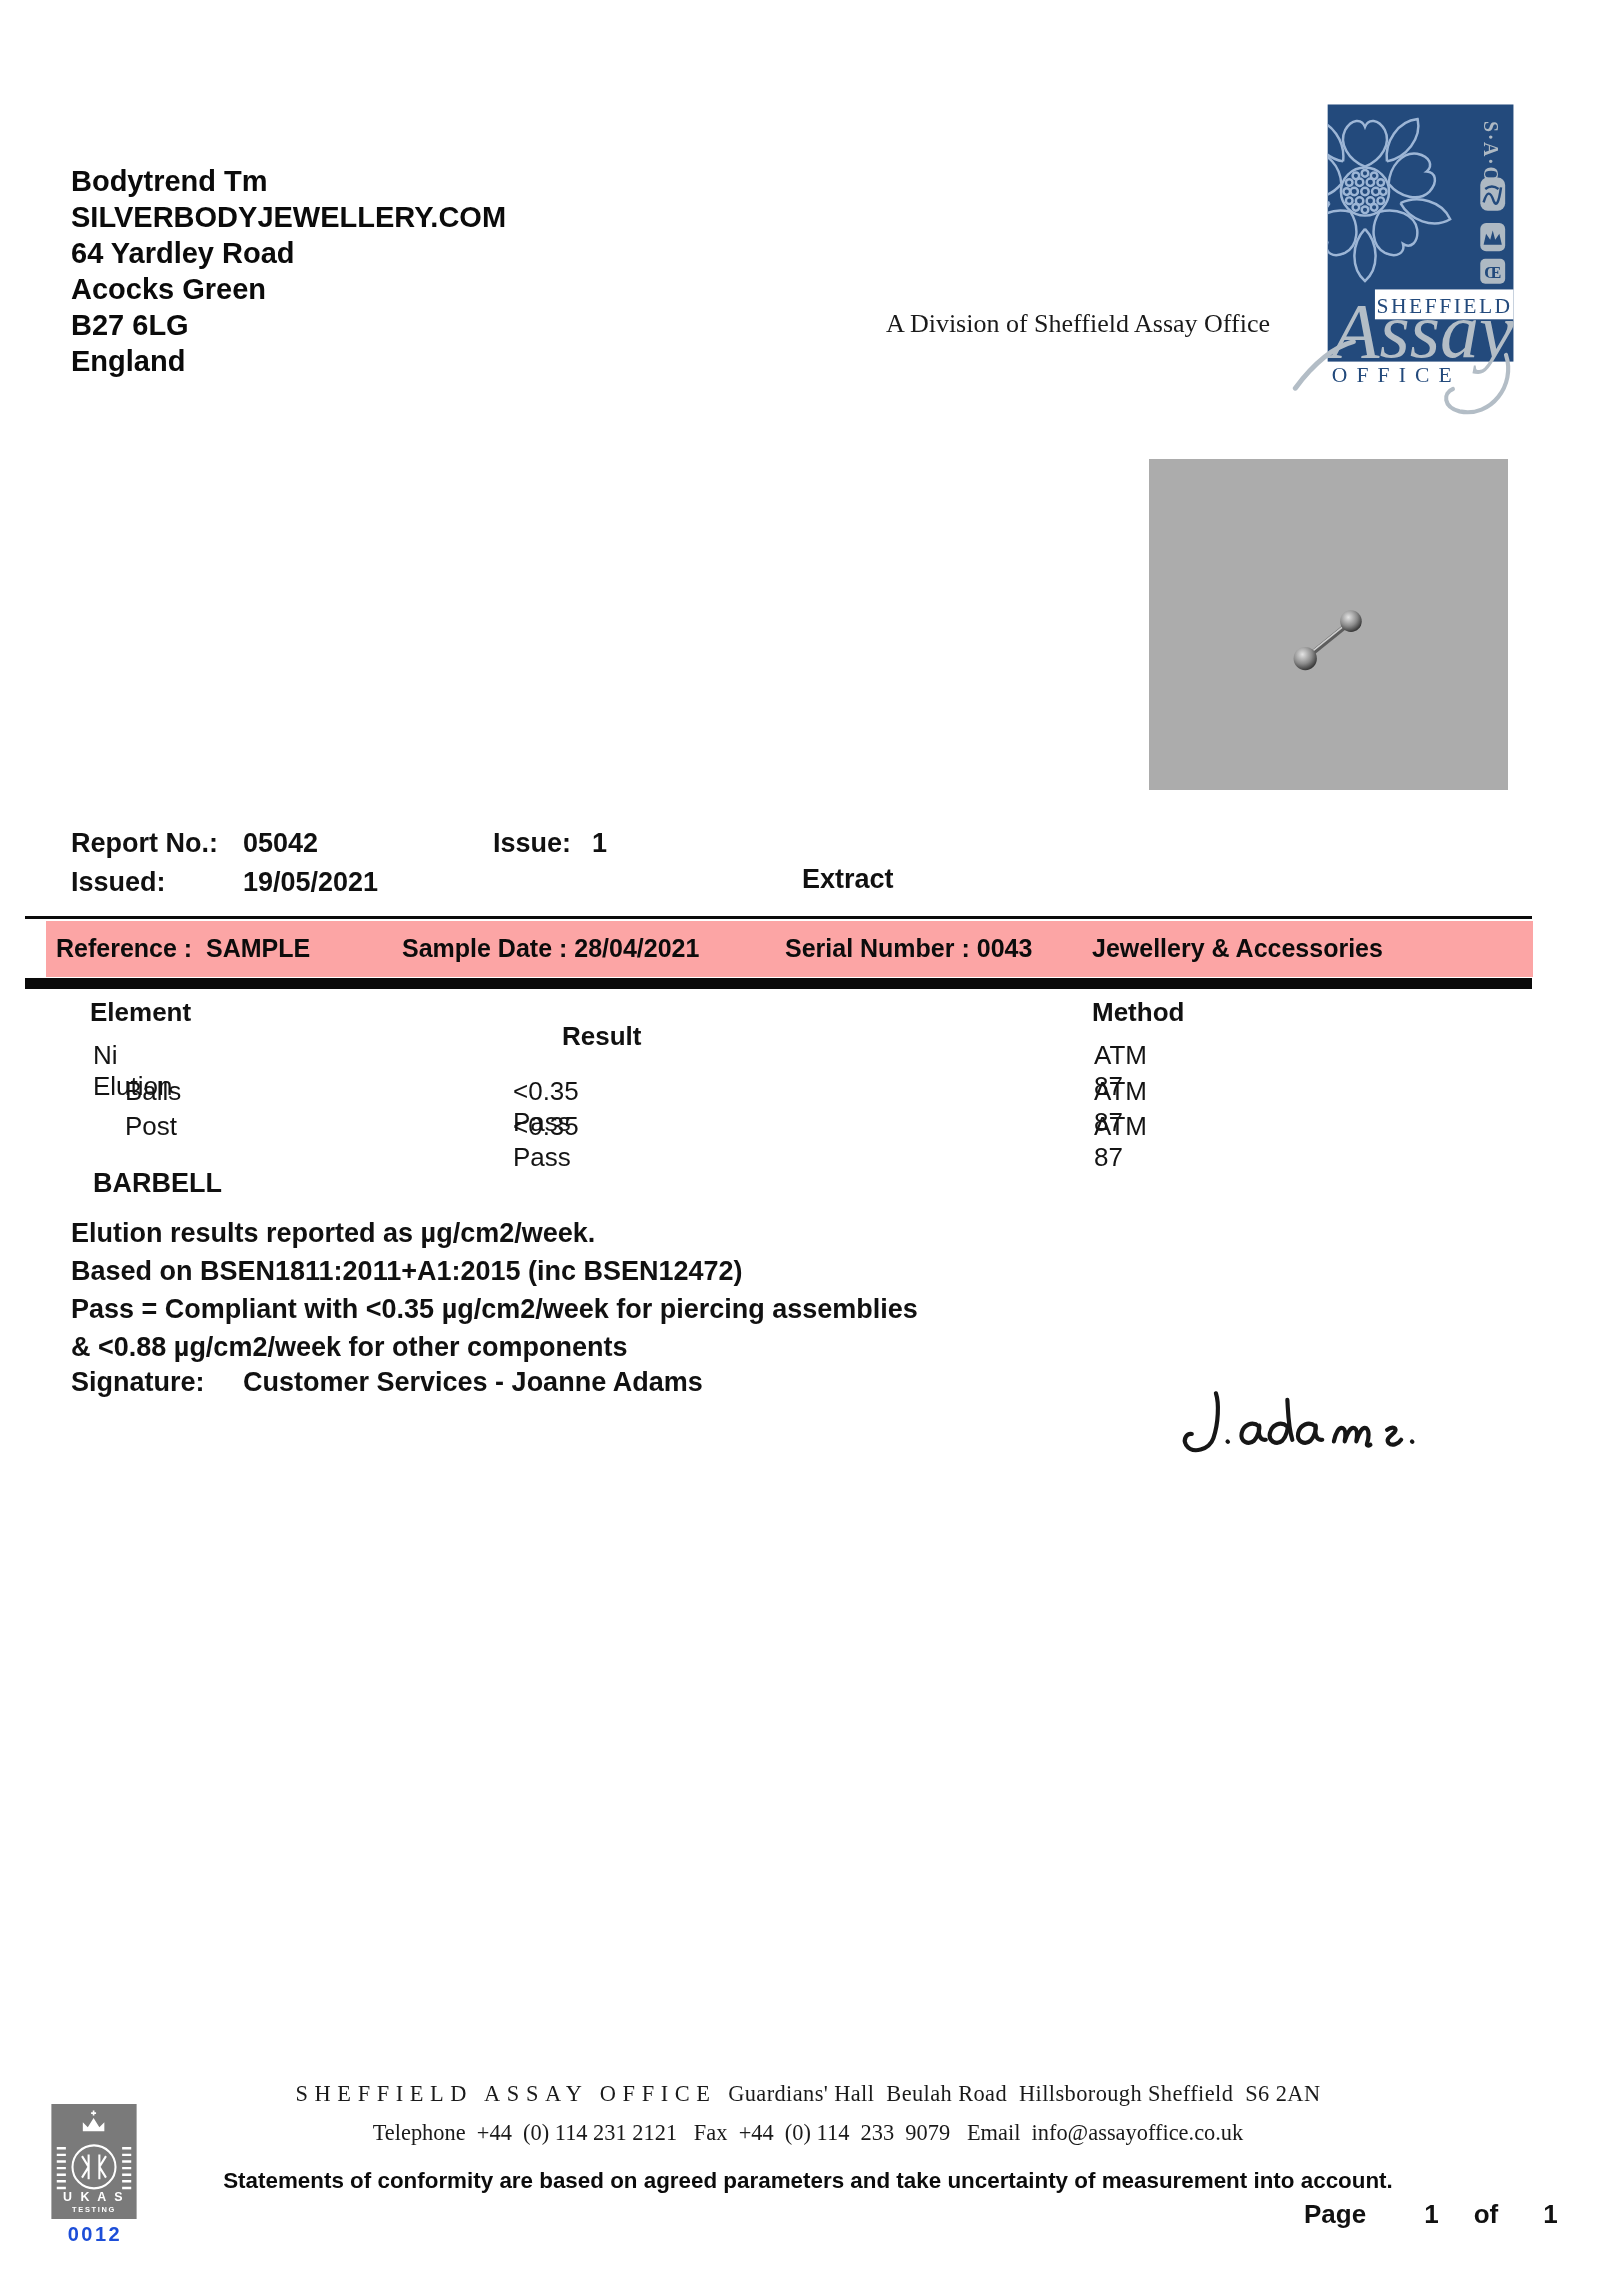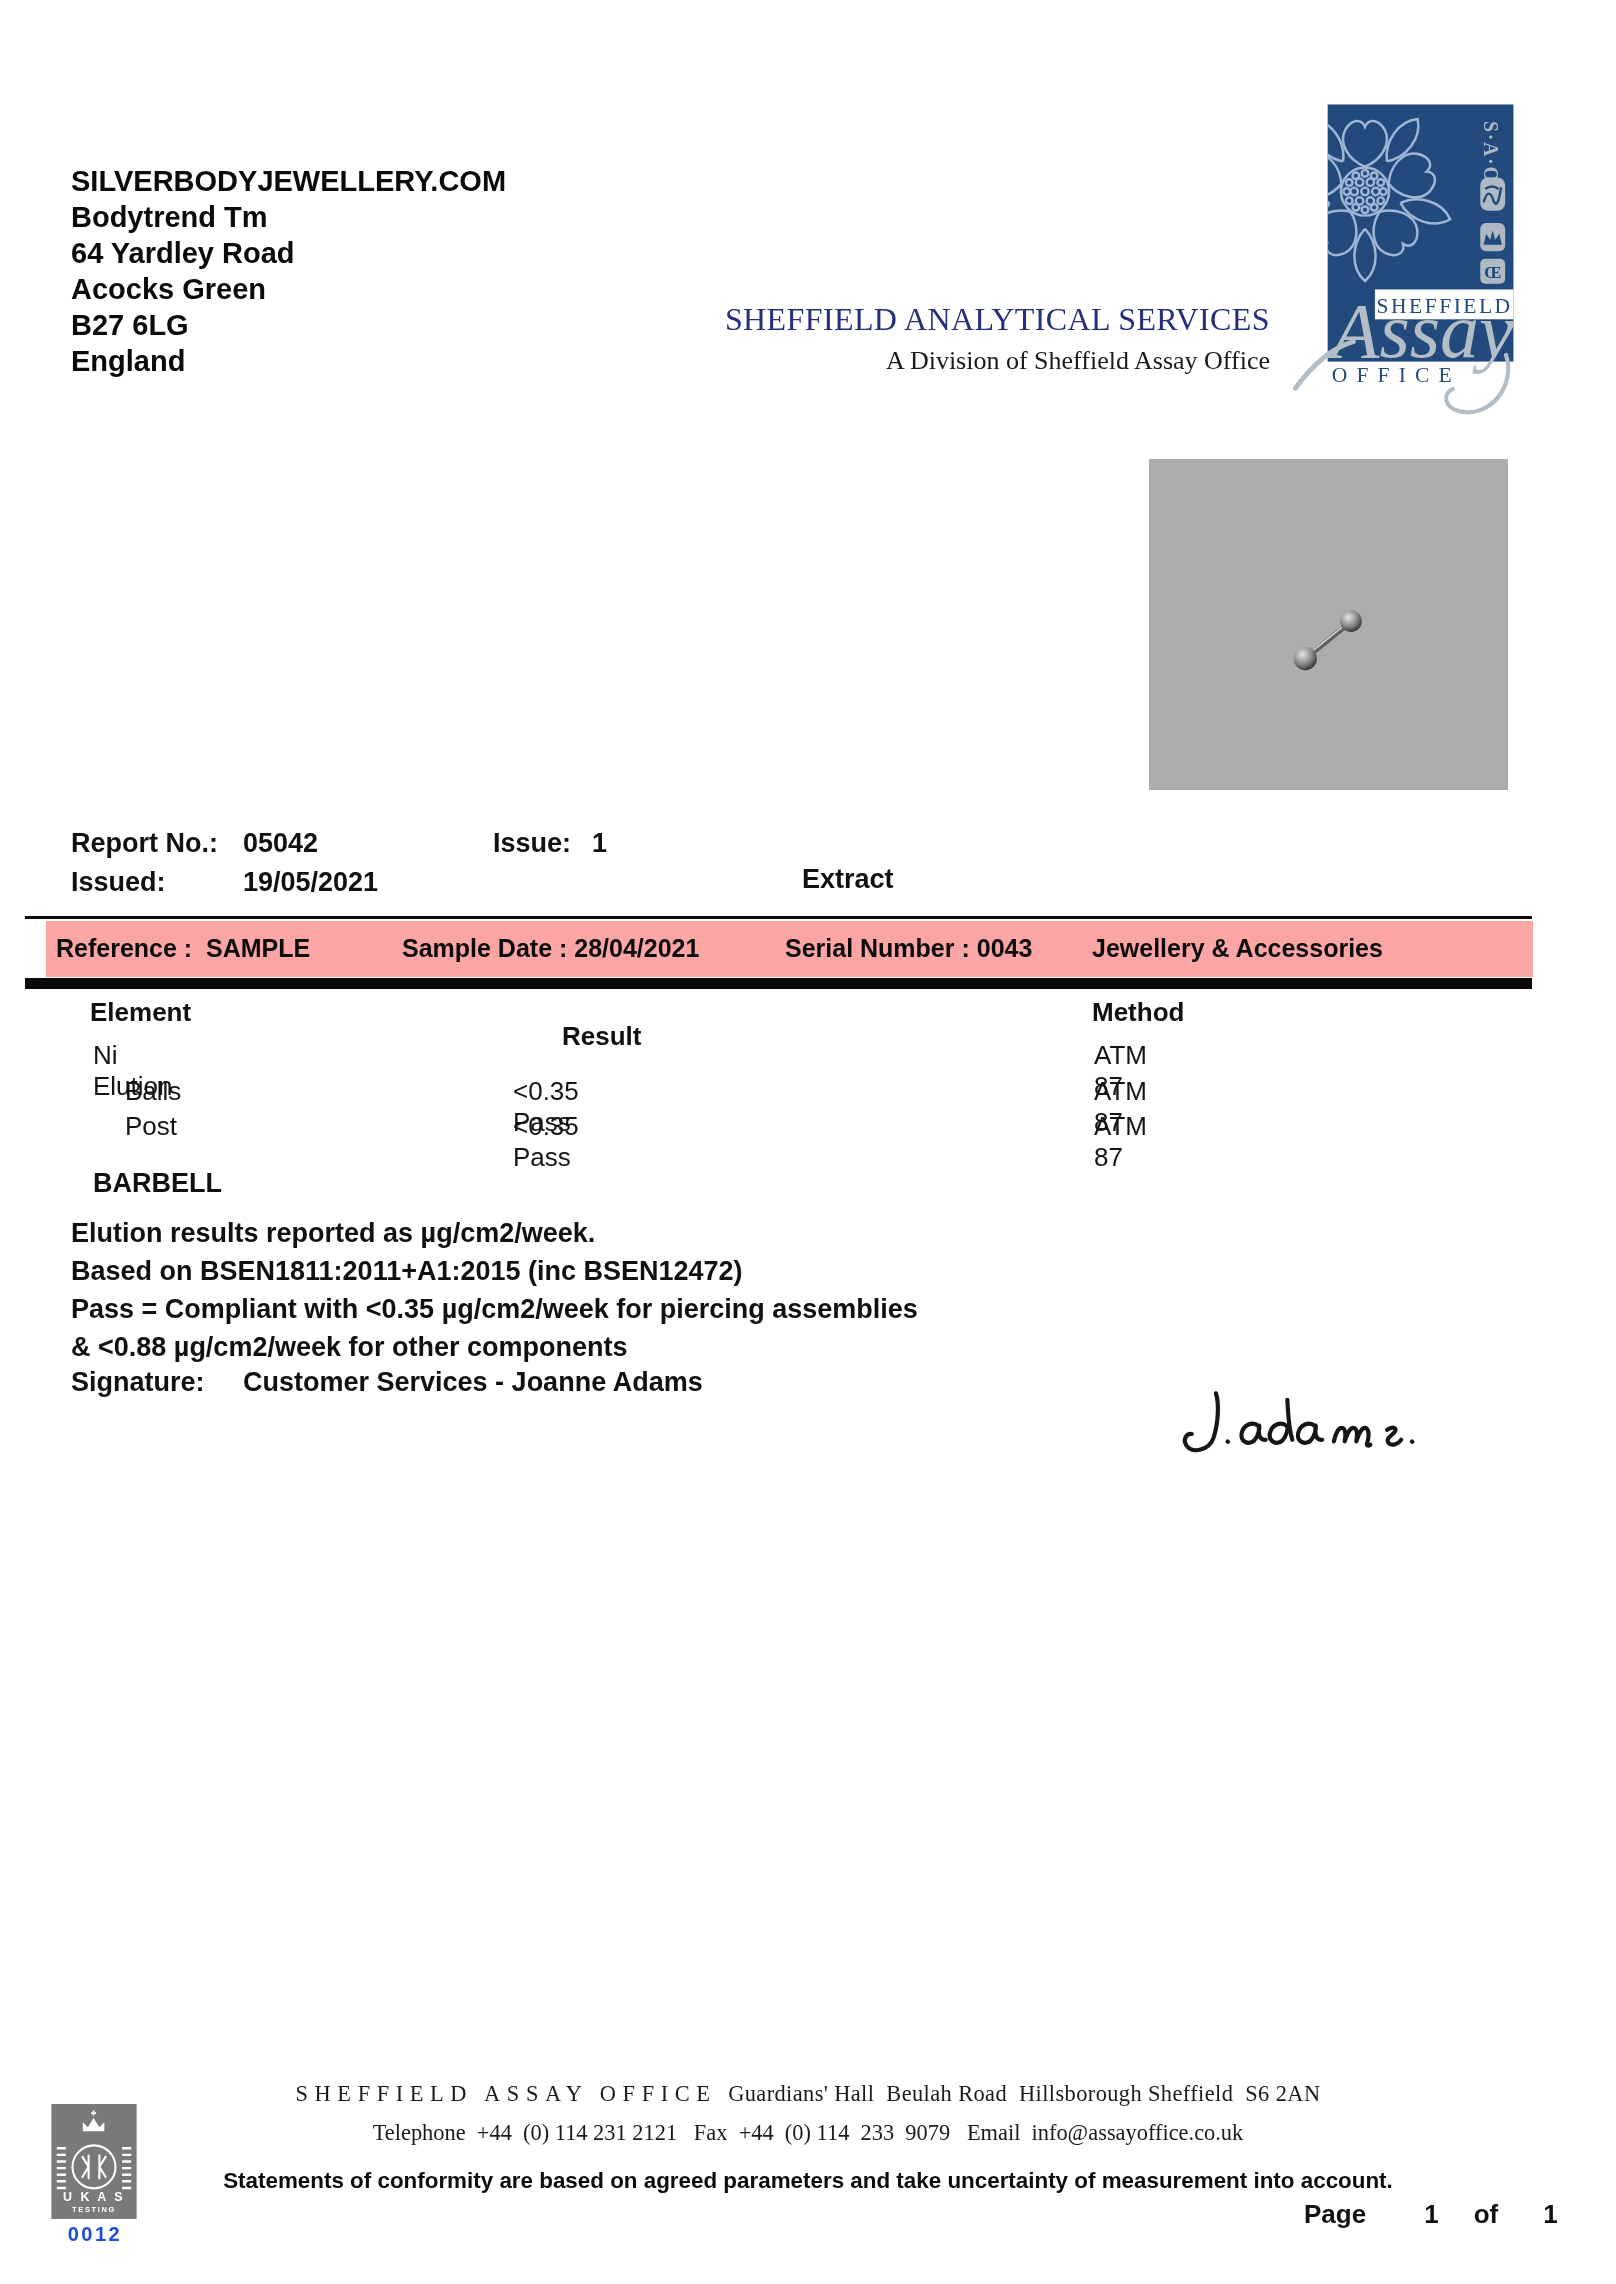--- a/index.html
+++ b/index.html
@@ -38,30 +38,29 @@
   .page-ind { left:1304px; top:2199px; font-size:26px; font-weight:bold; display:flex; gap:12px; }
   .ukas-num { left:47px; top:2223px; width:96px; text-align:center; font-size:20px; font-weight:bold; color:#1d4ed8; letter-spacing:2.5px; }
   .photo { left:1149px; top:459px; width:359px; height:331px; background:#acacac; }
 </style>
 </head>
 <body>
 
 <div class="page">
 
   <div class="abs recipient">
+    <div>Bodytrend Tm</div>
     <div>SILVERBODYJEWELLERY.COM</div>
-    <div>Bodytrend Tm</div>
     <div>64 Yardley Road</div>
     <div>Acocks Green</div>
     <div>B27 6LG</div>
     <div>England</div>
   </div>
 
   <div class="abs brand">
-    <div class="brand-title">SHEFFIELD ANALYTICAL SERVICES</div>
     <div class="brand-sub">A Division of Sheffield Assay Office</div>
   </div>
 
   <div class="abs" style="left:1292px; top:96px; width:282px; height:328px;">
     <svg width="282" height="328" viewBox="0 0 340 395">
       <defs>
         <clipPath id="boxclip">
             <rect x="43" y="10" width="224" height="310"></rect>
           </clipPath>
       </defs>

